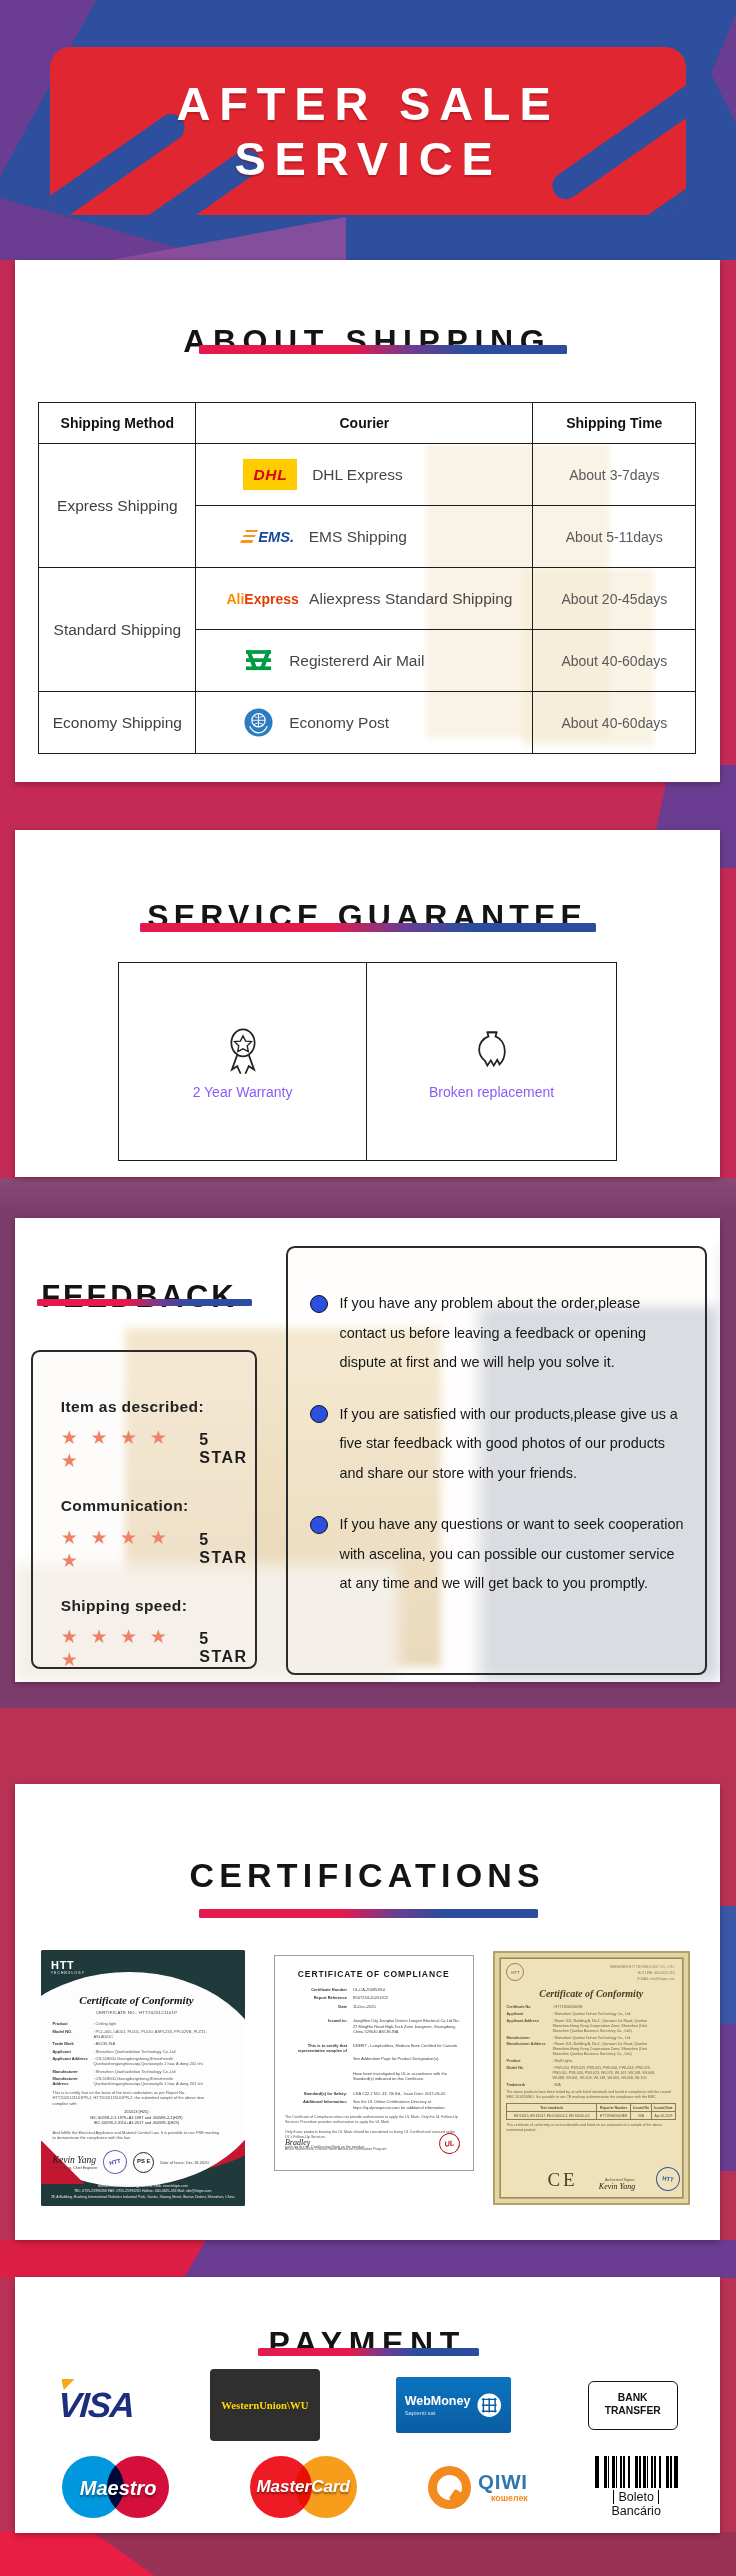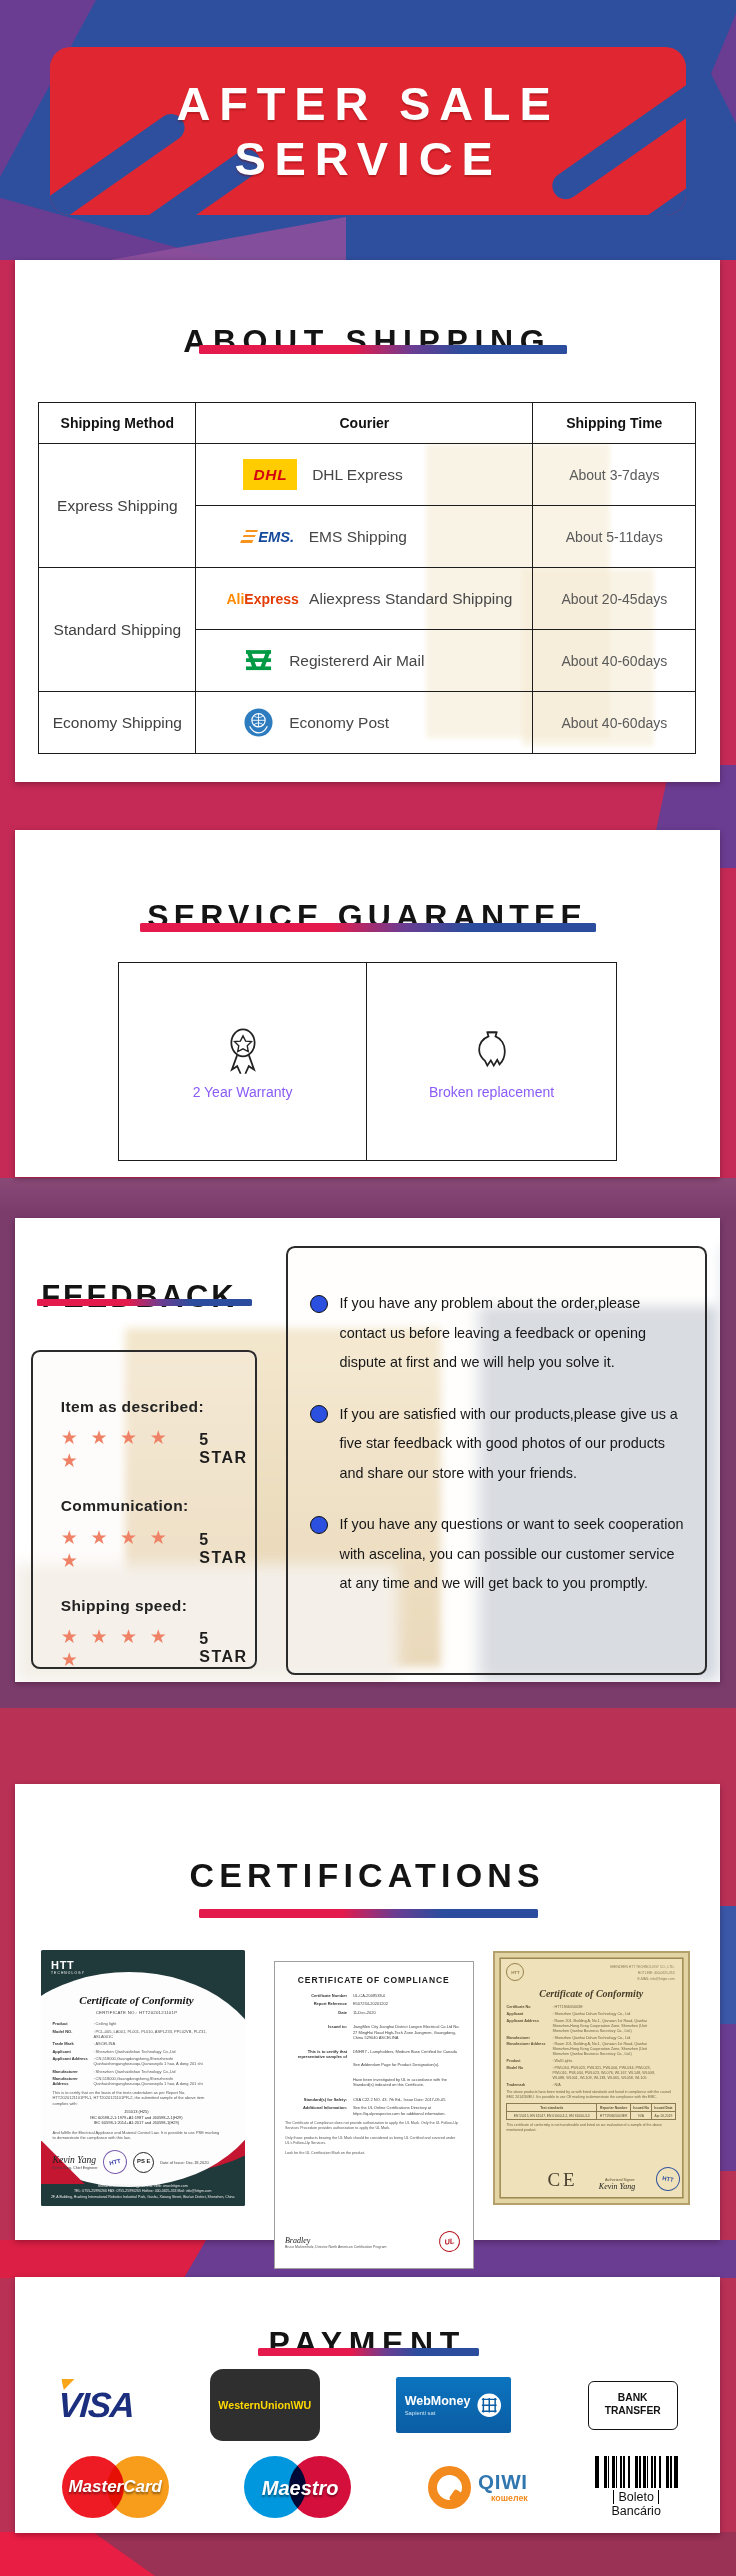--- a/index.html
+++ b/index.html
@@ -108,21 +108,21 @@
   .c1-body{font-size:4px;color:#555;line-height:1.35;margin-top:3.7px;}
   .c1-std{font-size:4px;color:#333;text-align:center;line-height:1.4;margin-top:2.9px;}
   .c1-sig-row{position:absolute;left:11.8px;top:200px;width:169px;z-index:4;display:flex;align-items:center;gap:5.9px;}
   .c1-script{font-family:Liberation Serif, serif;font-style:italic;font-size:9.6px;color:#222;}
   .c1-stamp{width:22px;height:22px;border-radius:50%;border:1.1px solid #7a5fae;color:#3f3fae;font-size:5.9px;font-weight:800;display:flex;align-items:center;justify-content:center;transform:rotate(-12deg);background:rgba(255,255,255,.6);}
   .c1-pse{width:19px;height:19px;border-radius:50%;border:1.1px solid #222;color:#222;font-size:5.9px;font-weight:800;display:flex;align-items:center;justify-content:center;line-height:.9;text-align:center;}
   .c1-date{font-size:4px;color:#444;}
   .c1-footer{position:absolute;left:0;bottom:0;width:100%;height:22px;z-index:3;color:#e8e8e8;font-size:3.5px;text-align:center;padding-top:2.9px;line-height:1.5;}
   .c1-signer{font-size:3.7px;color:#444;margin-top:0.7px;}
 
-  .cert2{left:259px;top:177px;width:200px;height:308px;background:#ffffff;border:0.7px solid #9f9f9f;padding:8.8px 10.3px;box-sizing:border-box;}
+  .cert2{left:259px;top:171px;width:200px;height:216px;background:#ffffff;border:0.7px solid #9f9f9f;padding:8.8px 10.3px;box-sizing:border-box;}
   .c2-title{font-size:8.5px;font-weight:800;letter-spacing:0.9px;text-align:center;color:#1a1a1a;margin-top:4.4px;}
   .c2-rows{margin-top:7.4px;}
   .c2-row{display:flex;margin-bottom:2.9px;}
   .c2-l{flex:0 0 62px;text-align:right;font-size:4px;font-weight:700;color:#333;padding-right:5.9px;}
   .c2-v{font-size:4px;color:#444;line-height:1.4;}
   .c2-gap{height:5.9px;}
   .c2-para{font-size:3.7px;color:#555;line-height:1.45;margin-top:4.4px;}
   .c2-sig{position:absolute;left:10.3px;bottom:19px;}
   .c2-ul{position:absolute;right:13.2px;bottom:16px;width:19px;height:19px;border-radius:50%;border:1.5px solid #b5121b;color:#b5121b;font-size:7.4px;font-weight:800;font-style:italic;display:flex;align-items:center;justify-content:center;transform:rotate(-10deg);}
   .c2-sigline{font-size:3.5px;color:#555;}
@@ -142,21 +142,21 @@
   .c3-ce{font-family:"Liberation Serif",serif;font-size:19px;color:#4a4132;letter-spacing:2.9px;margin-left:41px;}
   .c3-sig{text-align:right;}
   .c3-stamp{display:inline-flex;width:22px;height:22px;border-radius:50%;border:1.5px solid #33539f;color:#33539f;font-size:5.9px;font-weight:800;align-items:center;justify-content:center;transform:rotate(10deg);}
 
   
   .pay-row{position:absolute;left:43px;width:620px;display:flex;justify-content:space-between;align-items:center;z-index:1;}
   .pay-row1{top:94px;height:68px;}
   .pay-row2{top:175px;height:71px;}
   .visa{position:relative;font-size:35px;font-weight:800;font-style:italic;color:#1b2f7e;letter-spacing:-1.5px;transform:skewX(-4deg);}
   .visa-wedge{position:absolute;left:1.5px;top:-5.9px;width:13.2px;height:11px;background:#f9a51a;clip-path:polygon(0 0,100% 0,25% 100%);}
-  .wu-box{width:110px;height:72px;background:#2f2f2f;border-radius:13px;display:flex;align-items:center;justify-content:center;}
+  .wu-box{width:110px;height:72px;background:#2f2f2f;border-radius:4px;display:flex;align-items:center;justify-content:center;font-family:Liberation Serif, serif;}
   .wu-text{color:#ffd800;font-size:10.7px;font-weight:700;}
   .wm-box{width:115px;height:56px;background:linear-gradient(180deg,#0c74c0,#0a5da3);border-radius:2.2px;display:flex;align-items:center;justify-content:center;gap:5.9px;}
   .wm-text .wm-name{color:#fff;font-size:12.5px;font-weight:700;}
   .wm-text .wm-sub{color:#cfe3f2;font-size:5.9px;margin-top:1.5px;}
   .bank-box{width:88px;height:47px;border:1.8px solid #111;border-radius:5.9px;display:flex;flex-direction:column;align-items:center;justify-content:center;background:#fff;}
   .bank-box span{font-size:10.3px;font-weight:700;color:#111;line-height:1.25;}
   .circles{position:relative;width:121px;height:68px;}
   .circ{position:absolute;top:2.9px;width:62px;height:62px;border-radius:50%;}
   .maestro-l{left:4.4px;background:#0097de;}
   .maestro-r{left:49px;background:#d50f3c;mix-blend-mode:multiply;}
@@ -577,29 +577,29 @@
           <path d="M8 10h20M8 18h20M8 26h20M10 8v20M18 8v20M26 8v20" stroke="#0a5da3" stroke-width="2"></path>
         </svg>
       </div>
       <div class="bank-box">
         <span>BANK</span>
         <span>TRANSFER</span>
       </div>
     </div>
 
     <div class="pay-row pay-row2">
+      <div class="circles">
+        <div class="circ maestro-l"></div>
+        <div class="circ maestro-r"></div>
+        <div class="circ-label maestro-label">Maestro</div>
+      </div>
       <div class="circles" style="width:115px;">
         <div class="circ mc-l"></div>
         <div class="circ mc-r"></div>
         <div class="circ-label mc-label">MasterCard</div>
-      </div>
-      <div class="circles">
-        <div class="circ maestro-l"></div>
-        <div class="circ maestro-r"></div>
-        <div class="circ-label maestro-label">Maestro</div>
       </div>
       <div class="qiwi">
         <div class="qiwi-q"></div>
         <div class="qiwi-texts">
           <span class="qiwi-name">QIWI</span>
           <span class="qiwi-sub">кошелек</span>
         </div>
       </div>
       <div class="boleto">
         <div class="barcode"></div>

